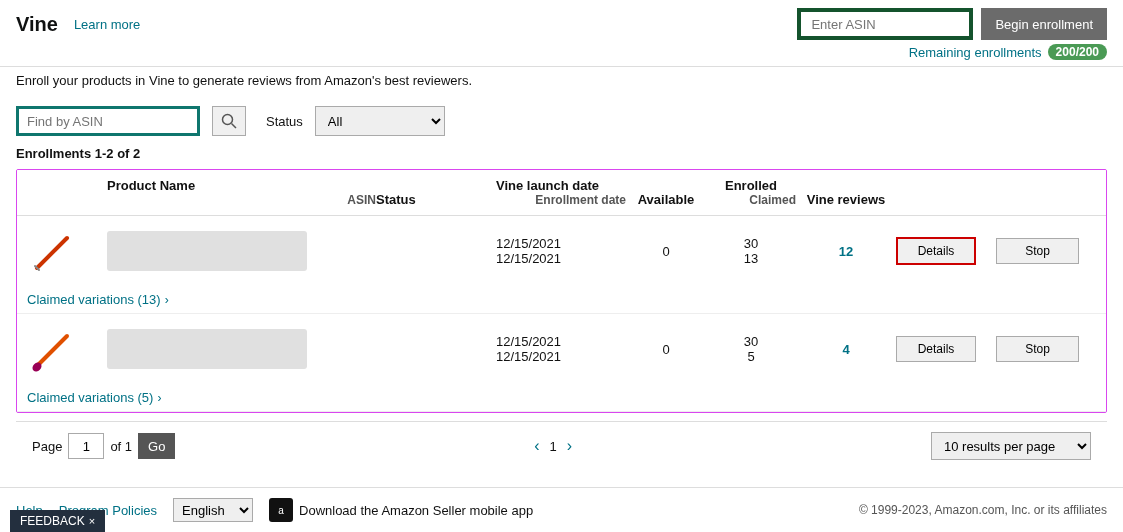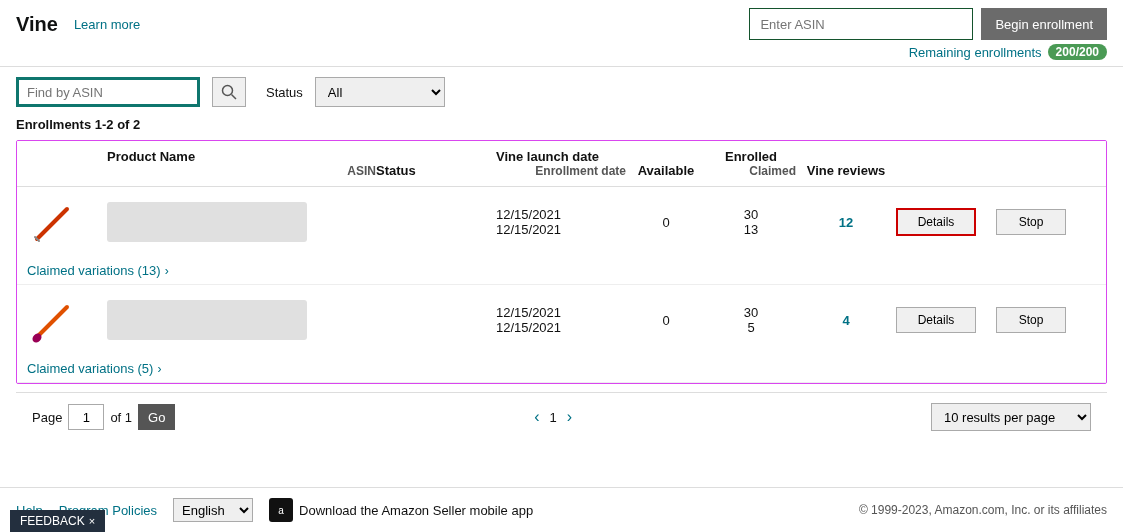--- a/index.html
+++ b/index.html
@@ -6,21 +6,21 @@
     body { font-family: Arial, sans-serif; font-size: 13px; color: #111; background: #f3f3f3; }
 
     .page-wrapper { background: #fff; min-height: 532px; display: flex; flex-direction: column; }
 
     
     .top-bar { background: #fff; padding: 8px 16px 6px 16px; border-bottom: 1px solid #ddd; }
     .top-bar-row1 { display: flex; align-items: center; justify-content: space-between; }
     .vine-title { font-size: 20px; font-weight: bold; color: #0F1111; margin-right: 8px; }
     .learn-more { color: #007185; font-size: 13px; text-decoration: none; cursor: pointer; }
     .top-bar-right { display: flex; align-items: center; gap: 8px; }
-    .asin-input { border: 1px solid #14532d; padding: 5px 10px; width: 224px; font-size: 13px; height: 32px; }
+    .asin-input { border: 4px solid #14532d; padding: 5px 10px; width: 176px; font-size: 13px; height: 32px; }
     .begin-enrollment-btn { background: #6b6b6b; color: #fff; border: none; padding: 6px 14px; font-size: 13px; cursor: pointer; height: 32px; white-space: nowrap; }
     .remaining-row { display: flex; justify-content: flex-end; align-items: center; margin-top: 4px; gap: 6px; }
     .remaining-text { color: #007185; font-size: 13px; }
     .remaining-badge { background: #4a9a55; color: #fff; border-radius: 10px; padding: 1px 8px; font-size: 12px; font-weight: bold; }
     .subtitle { font-size: 13px; color: #111; padding: 6px 16px 8px 16px; }
 
     
     .main-content { padding: 10px 16px; flex: 1; }
 
     
@@ -41,21 +41,21 @@
 
     .table-row-wrap { border-bottom: 1px solid #eee; }
     .table-row { display: grid; grid-template-columns: 80px 1fr 120px 130px 80px 90px 100px 100px 100px; padding: 10px 10px; align-items: center; }
     .product-img { width: 50px; height: 50px; object-fit: contain; display: flex; align-items: center; justify-content: center; }
     .product-placeholder { background: #e0e0e0; width: 200px; height: 40px; border-radius: 3px; }
     .cell { font-size: 13px; color: #111; }
     .cell-center { text-align: center; }
     .vine-reviews-num { color: #007185; font-weight: bold; font-size: 13px; text-align: center; cursor: pointer; }
     .details-btn { background: #f0f0f0; border: 1px solid #aaa; padding: 5px 12px; font-size: 12px; cursor: pointer; width: 80px; text-align: center; }
     .details-btn-highlighted { background: #f0f0f0; border: 2px solid #cc0000; padding: 5px 12px; font-size: 12px; cursor: pointer; width: 80px; text-align: center; }
-    .stop-btn { background: #f0f0f0; border: 1px solid #aaa; padding: 5px 12px; font-size: 12px; cursor: pointer; width: 70px; text-align: center; }
+    .stop-btn { background: #f0f0f0; border: 1px solid #aaa; padding: 5px 12px; font-size: 12px; cursor: pointer; width: 83px; text-align: center; }
 
     .claimed-variations { padding: 6px 10px; font-size: 13px; color: #007185; cursor: pointer; display: flex; align-items: center; gap: 4px; }
     .claimed-chevron { font-size: 12px; }
 
     
     .pagination-bar { display: flex; align-items: center; justify-content: space-between; padding: 10px 16px; border-top: 1px solid #ddd; background: #fff; margin-top: 8px; }
     .pagination-left { display: flex; align-items: center; gap: 6px; font-size: 13px; }
     .page-input { border: 1px solid #aaa; width: 36px; height: 26px; text-align: center; font-size: 13px; }
     .of-text { font-size: 13px; }
     .go-btn { background: #555; color: #fff; border: none; padding: 4px 10px; font-size: 13px; cursor: pointer; height: 26px; }
@@ -94,20 +94,21 @@
         <input class="asin-input" type="text" placeholder="Enter ASIN" style="">
         <button class="begin-enrollment-btn">Begin enrollment</button>
       </div>
     </div>
     <div class="remaining-row">
       <span class="remaining-text">Remaining enrollments</span>
       <span class="remaining-badge">200/200</span>
     </div>
   </div>
 
+  <div class="subtitle">Enroll your products in Vine to generate reviews from Amazon's best reviewers.</div>
 
   <div class="main-content">
 
     <div class="filter-row">
       <input class="find-input" type="text" placeholder="Find by ASIN" style="">
       <button class="search-btn">
         <svg class="search-icon-svg" viewBox="0 0 16 16">
             <circle cx="6.5" cy="6.5" r="5" stroke="#555" stroke-width="1.5" fill="none"></circle>
             <line x1="10.5" y1="10.5" x2="15" y2="15" stroke="#555" stroke-width="1.5"></line>
           </svg>

